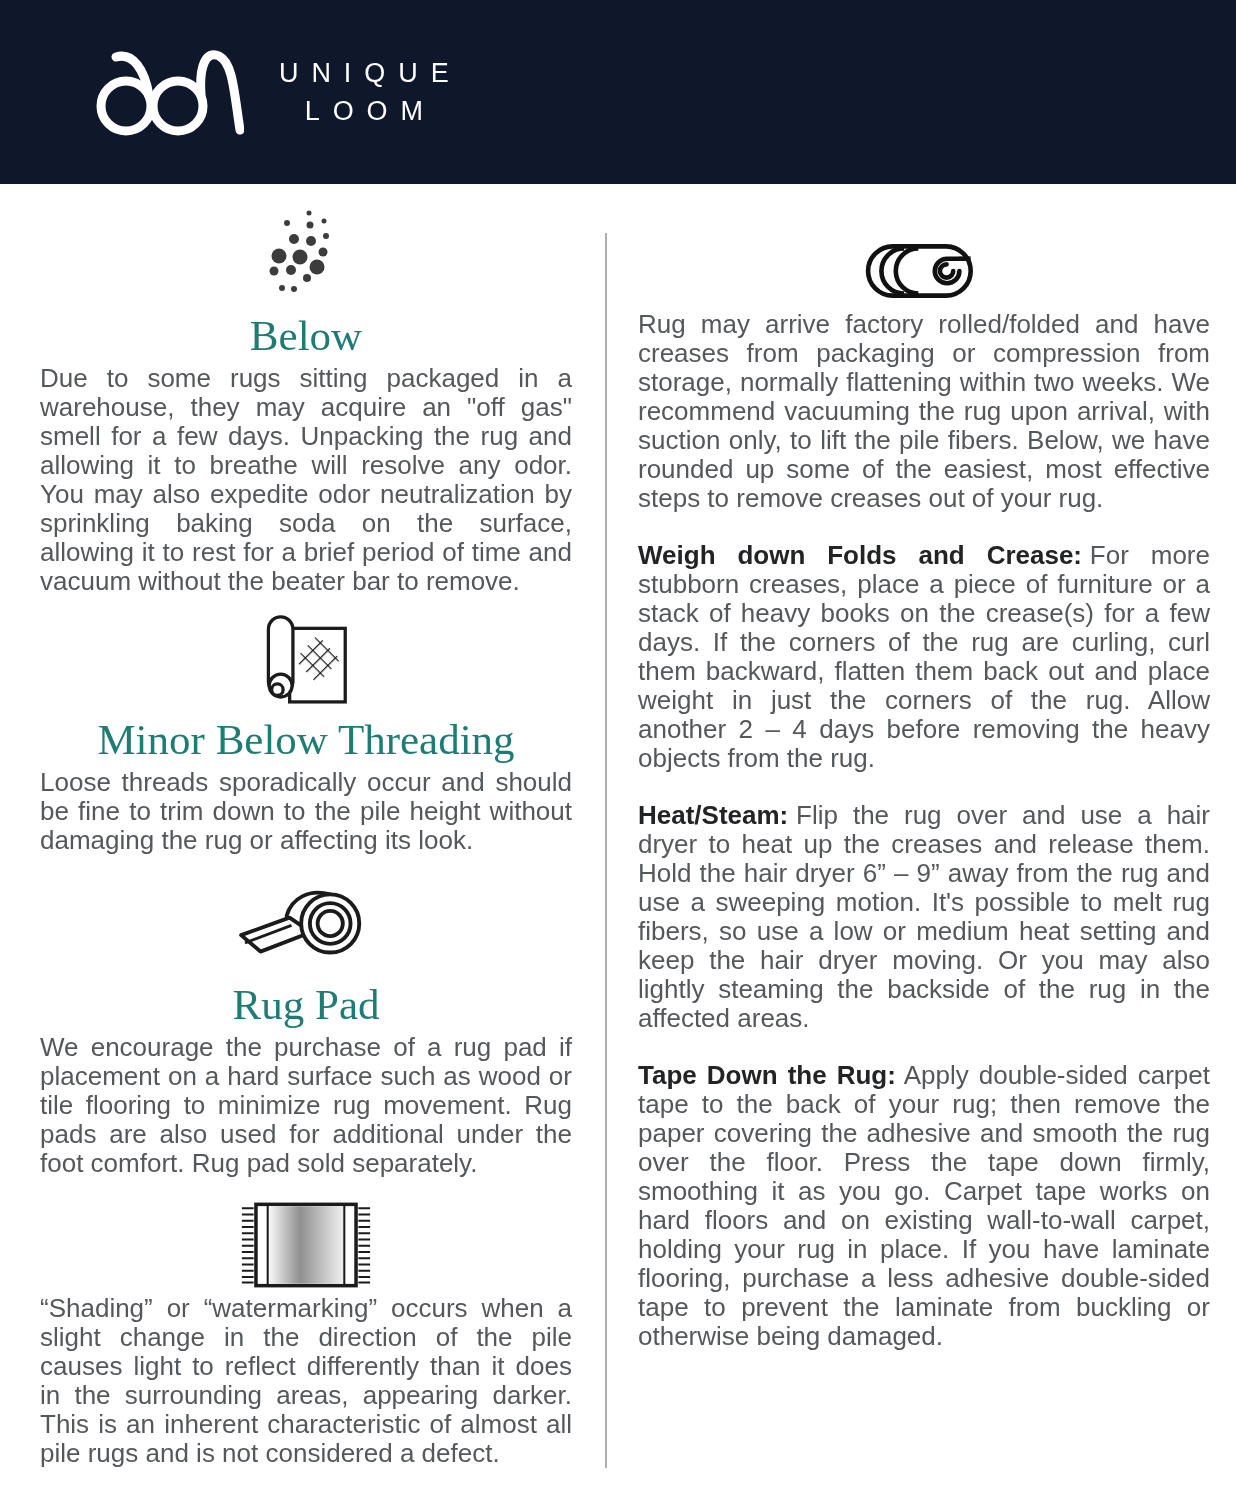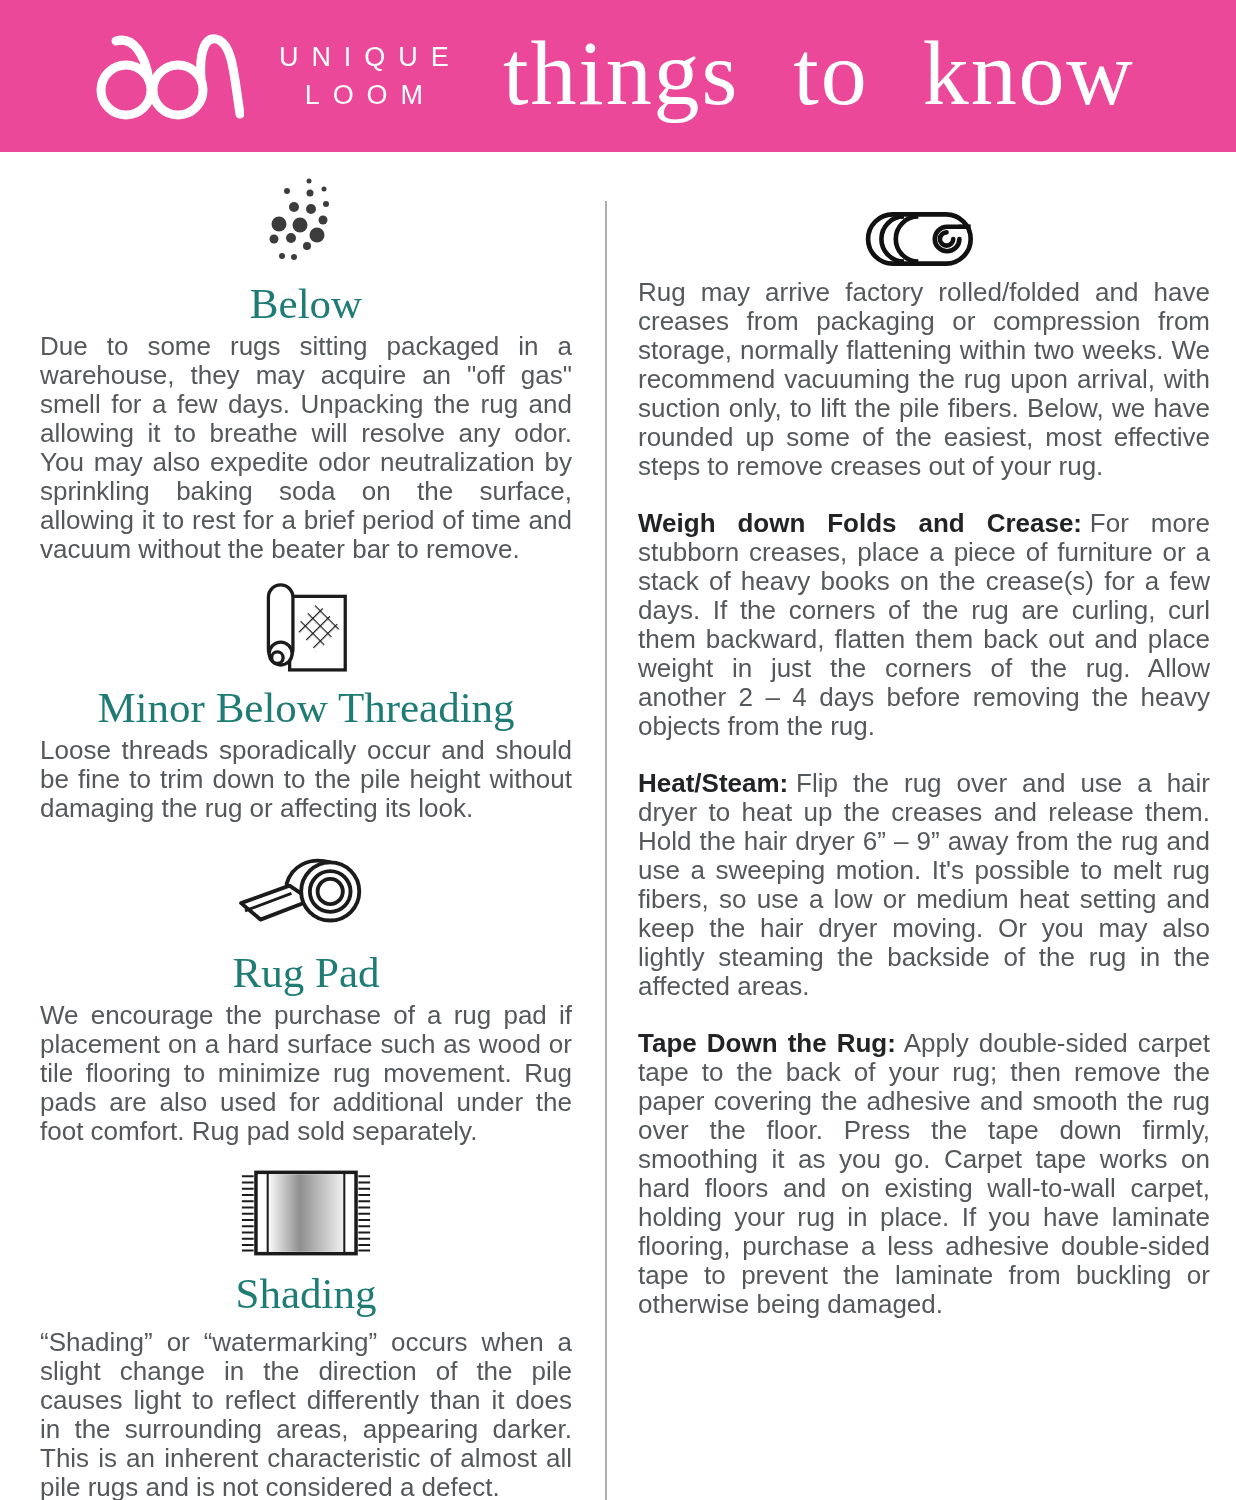--- a/index.html
+++ b/index.html
@@ -5,21 +5,21 @@
   html,body { margin:0; padding:0; }
   body {
     width:1236px; height:1500px; overflow:hidden;
     background:#ffffff;
     font-family:"Liberation Sans", sans-serif;
     -webkit-font-smoothing:antialiased;
   }
 
   
   .header {
-    height:152px; background:#ec4899;
+    height:184px; background:#0f172a;
     display:flex; align-items:center;
   }
   .brand {
     display:flex; align-items:center;
     margin-left:92px;
   }
   .brand svg { display:block; }
   .brand-text {
     margin-left:22px; display:flex; flex-direction:column; align-items:center;
     color:#ffffff;
@@ -94,21 +94,20 @@
           <path d="M57 54 C 53 28, 41 10, 24 15"></path>
           <path d="M109 52 C 107 24, 114 8, 127 14 C 141 21, 142 50, 148 88"></path>
         </g>
       </svg>
     </span>
     <div class="brand-text">
       <span class="brand-line">UNIQUE</span>
       <span class="brand-line">LOOM</span>
     </div>
   </div>
-  <div class="header-title">things to know</div>
 </div>
 
 <div class="columns">
 
   <div class="col-left">
 
     <section class="s1">
       <div class="icon-wrap">
         <svg width="88" height="92" viewBox="0 0 88 92" fill="#3C3C3C">
           <circle cx="47" cy="5" r="2.5"></circle>
@@ -184,21 +183,20 @@
           </defs>
           <g stroke="#1B1B1B" stroke-width="2.6">
             <path d="M3 8 H18 M3 16 H18 M3 24 H18 M3 32 H18 M3 40 H18 M3 48 H18 M3 56 H18 M3 64 H18 M3 72 H18 M3 80 H18 M3 88 H18 M3 96 H18 M3 103 H18"></path>
             <path d="M152 8 H167 M152 16 H167 M152 24 H167 M152 32 H167 M152 40 H167 M152 48 H167 M152 56 H167 M152 64 H167 M152 72 H167 M152 80 H167 M152 88 H167 M152 96 H167 M152 103 H167"></path>
           </g>
           <rect x="21" y="3" width="128" height="104" fill="#ffffff" stroke="#1B1B1B" stroke-width="4.5"></rect>
           <rect x="36" y="5.5" width="98" height="99" fill="url(#shadeGrad)"></rect>
           <path d="M36 5 V105 M134 5 V105" stroke="#1B1B1B" stroke-width="2.6"></path>
         </svg>
       </div>
-      <h2 class="section-heading">Shading</h2>
       <p class="body-text">“Shading” or “watermarking” occurs when a slight change in the direction of the pile causes light to reflect differently than it does in the surrounding areas, appearing darker. This is an inherent characteristic of almost all pile rugs and is not considered a defect.</p>
     </section>
 
   </div>
 
   <div class="v-divider"></div>
 
   <div class="col-right rc">
 
     <section>

